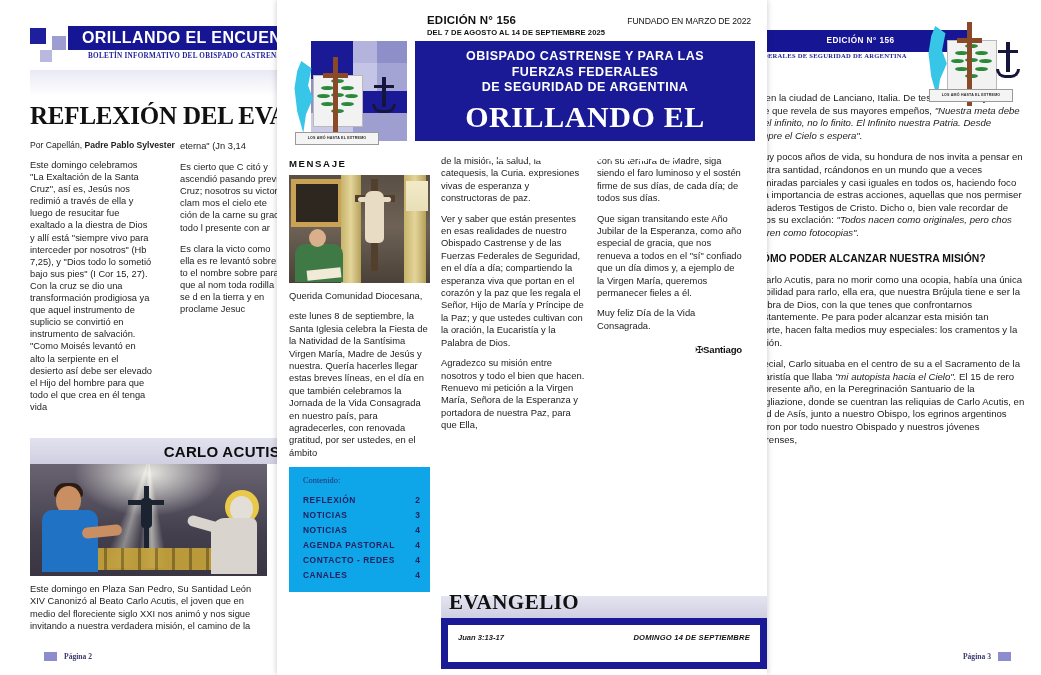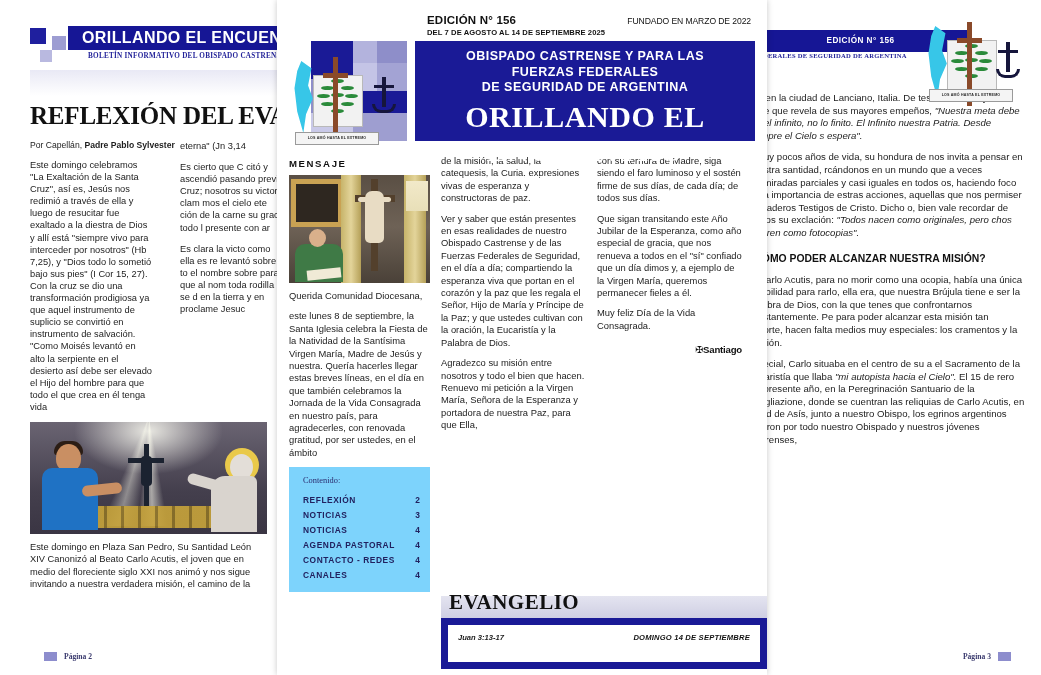--- a/index.html
+++ b/index.html
@@ -183,21 +183,21 @@
   .mp-bishop .bk { position:absolute; left:14px; bottom:2px; width:34px; height:10px;
                    background:#f0ead6; transform:rotate(-6deg); }
   .mp-flag { position:absolute; right:2px; top:6px; width:22px; height:30px;
              background:linear-gradient(180deg,#f2e9c9,#e8dfb8); }
 
   .msg-lead { font-size:9.4px; line-height:12.4px; color:#1c1c1c; margin:7px 0 8px 0; }
   .msg-body { font-size:9.4px; line-height:12.4px; color:#1c1c1c; }
   .msg-body p { margin:0 0 8px 0; }
 
   
-  .contenido { margin-top:6px; background:#7dd3fc; padding:9px 10px 10px 14px; width:141px; }
+  .contenido { margin-top:6px; background:#0ea5e9; padding:9px 10px 10px 14px; width:141px; }
   .contenido .ch { font-family:"Liberation Serif", serif; font-size:8.4px; color:#2b2b6e;
                    margin-bottom:7px; }
   .contenido table { width:100%; border-collapse:collapse; }
   .contenido td { font-size:8.4px; font-weight:bold; color:#21215f; letter-spacing:.55px;
                   padding:2.5px 0; }
   .contenido td.n { text-align:right; width:22px; letter-spacing:0; }
 
   
   .evang { margin:4px 12px 0 12px; width:326px; position:relative; }
   .ev-band { background:linear-gradient(180deg,#e4e4f0,#cfcfe3); height:22px; position:relative; }
@@ -268,20 +268,23 @@
       </div>
       <div class="lp-col">
         <div class="body-txt">
           <p>eterna" (Jn 3,14</p>
           <p>Es cierto que C citó y ascendió pasando previa Cruz; nosotros su victoria clam mos el cielo ete ción de la carne su gracia todo l presente con ar</p>
           <p>Es clara la victo como ella es re levantó sobre to el nombre sobre para que al nom toda rodilla se d en la tierra y en proclame Jesuc</p>
         </div>
       </div>
     </div>
 
+    <div class="carlo-band">
+      <span>CARLO ACUTIS</span>
+    </div>
 
     <div class="carlo-photo">
       <div class="cp-wall"></div>
       <div class="cp-rays"></div>
       <div class="cp-arches"></div>
       <div class="cp-man">
         <div class="hair"></div>
         <div class="head"></div>
         <div class="torso"></div>
         <div class="armL"></div>

